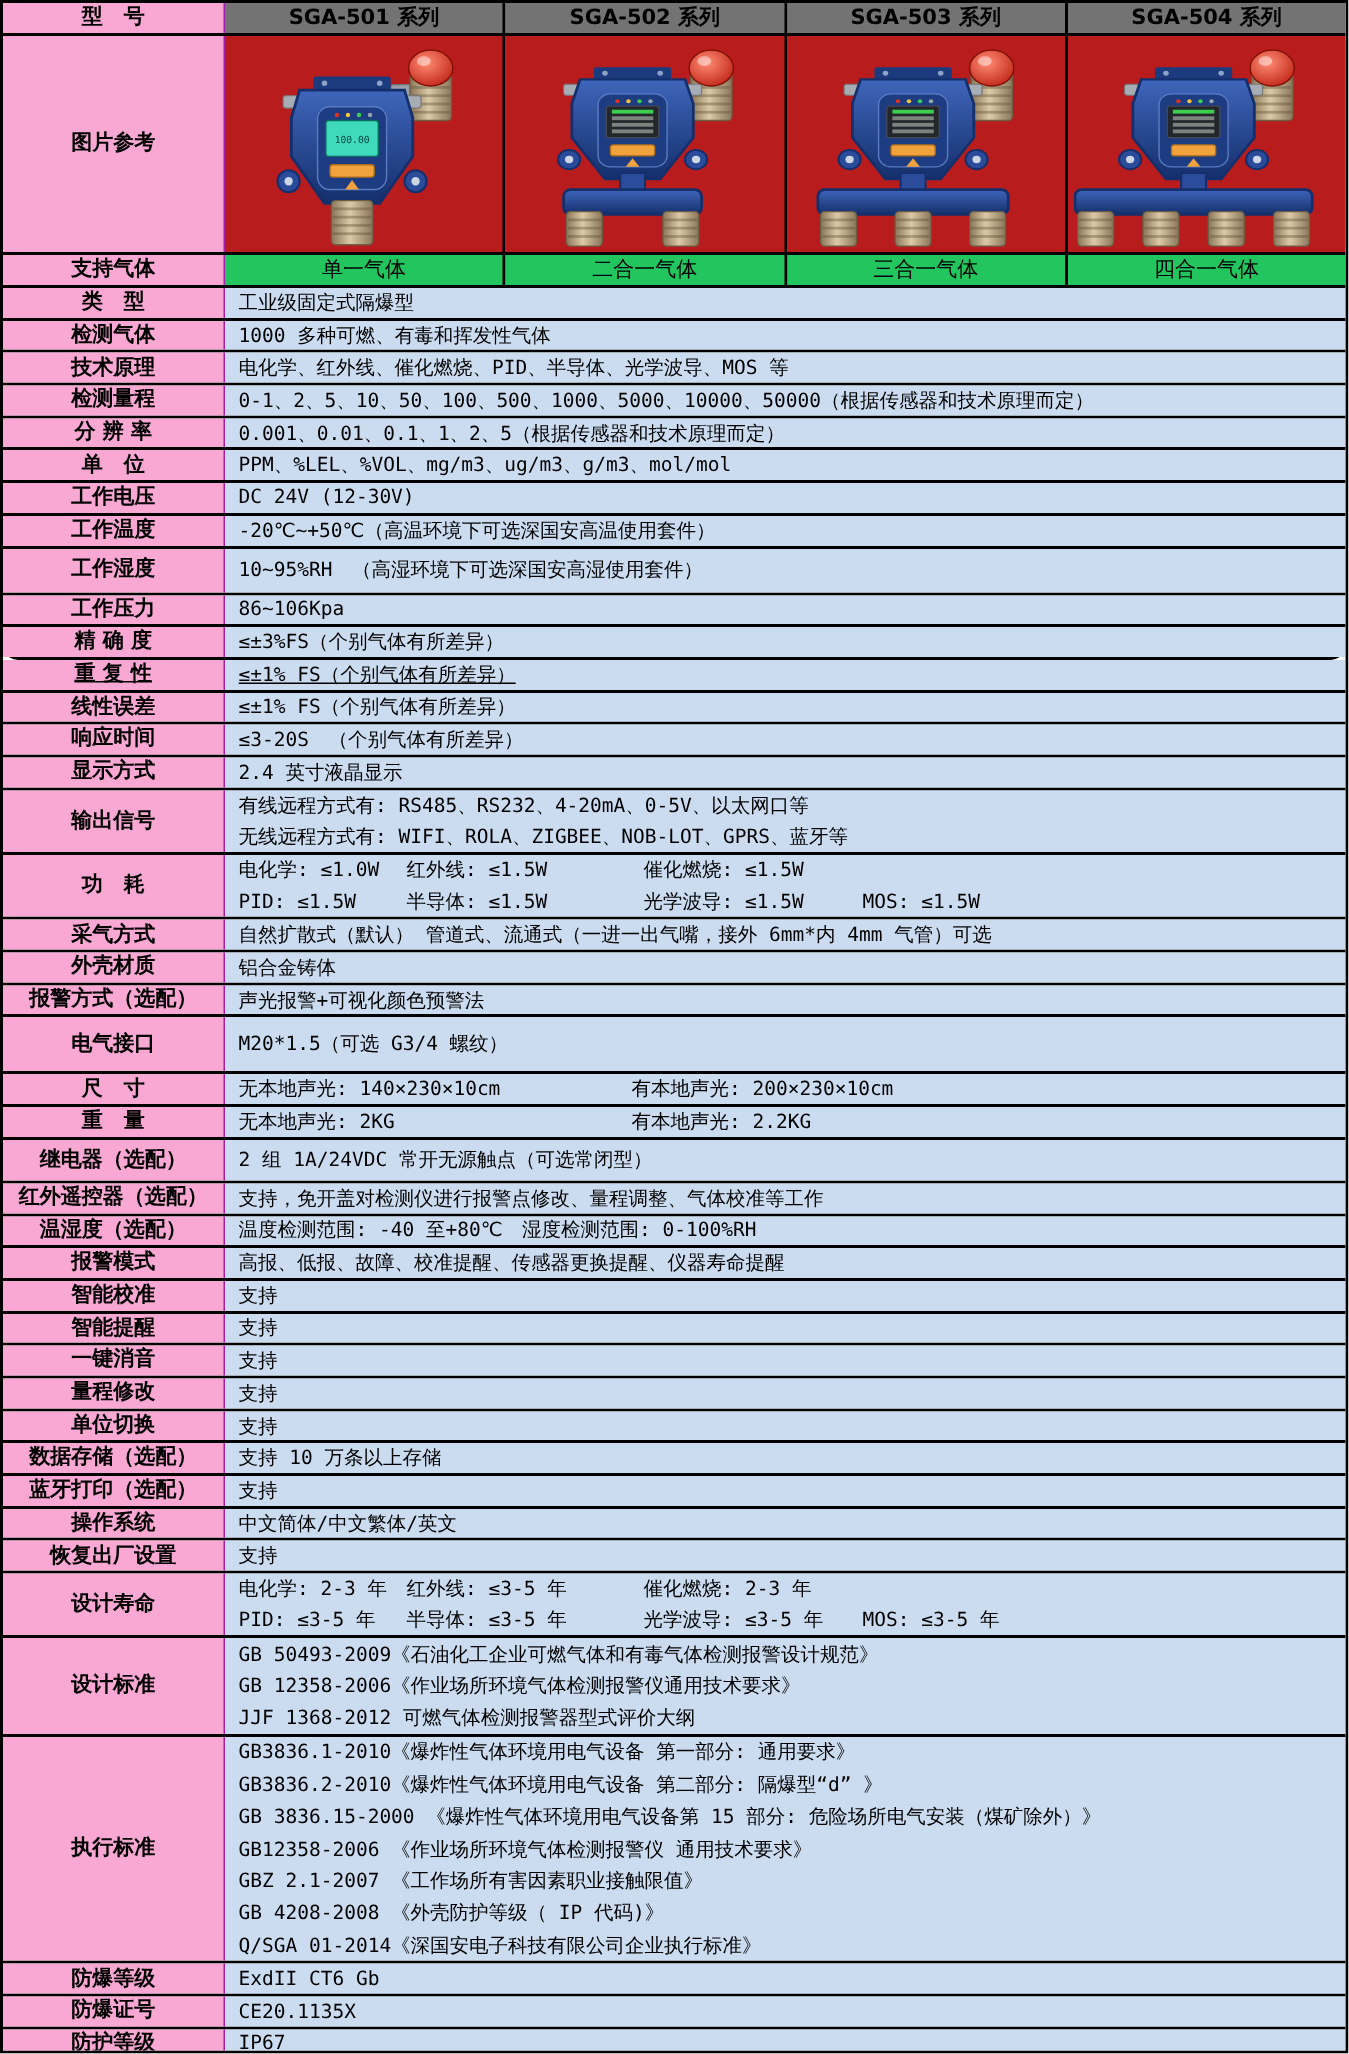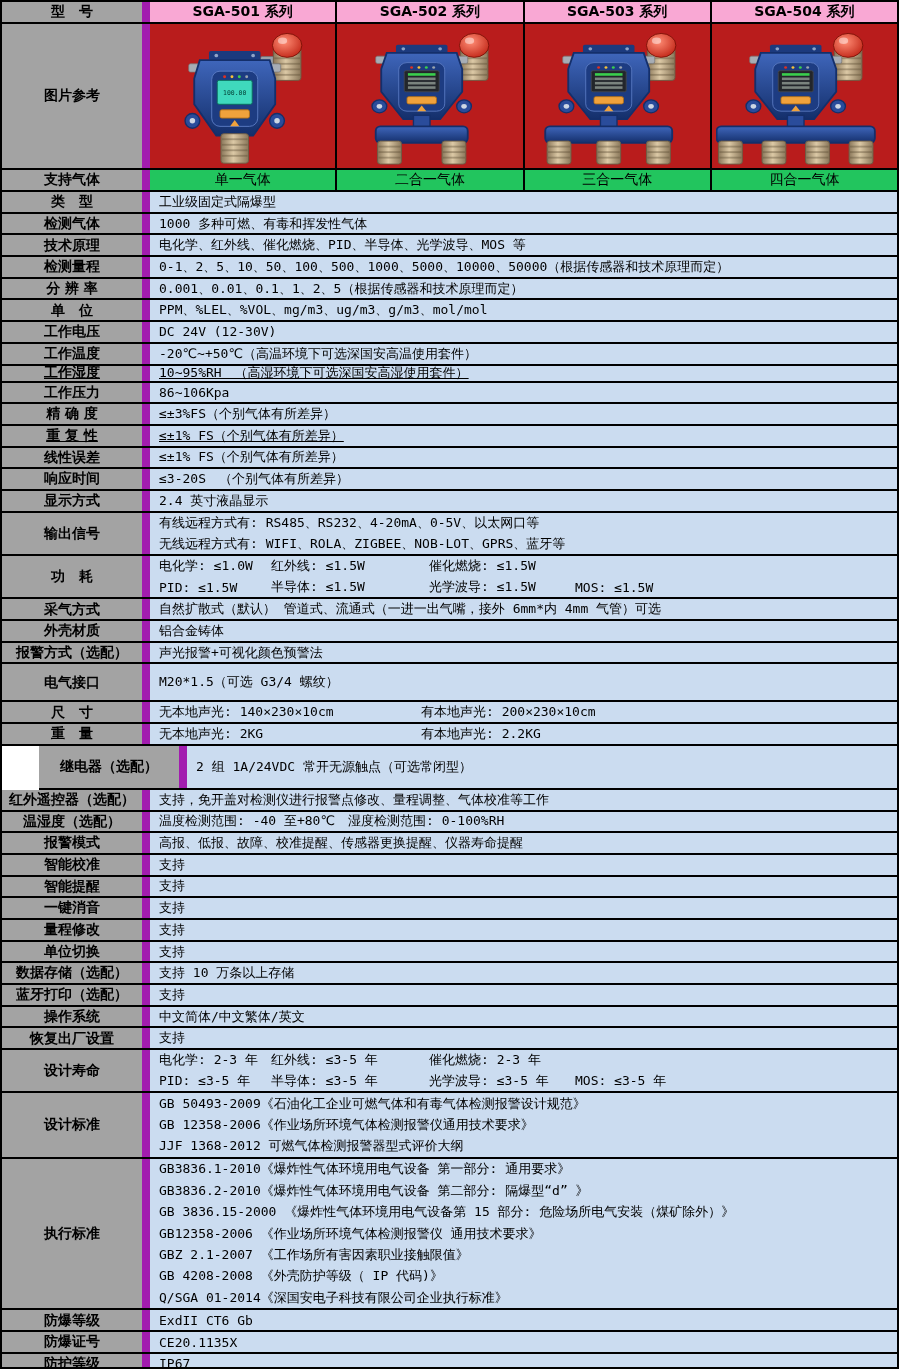--- a/index.html
+++ b/index.html
@@ -5,21 +5,21 @@
   html,body{margin:0;padding:0;background:#ffffff;}
   .sheet{
     width:899px;height:1369px;box-sizing:border-box;
     border:2px solid #000;background:#fff;
     font-family:"DejaVu Sans","Liberation Sans",sans-serif;
     color:#000;overflow:hidden;
   }
   .row{display:flex;box-sizing:border-box;border-bottom:2px solid #000;}
   .label-cell{
     flex:0 0 148px;width:148px;box-sizing:border-box;
-    background:#a3a3a3;border-right:8px solid #a21caf;
+    background:#f9a8d4;border-right:1px solid #a21caf;
     display:flex;align-items:center;justify-content:center;
     font-weight:bold;font-size:14px;line-height:1.1;text-align:center;
     padding:0 2px;white-space:nowrap;overflow:hidden;
   }
   .content-cell{
     flex:1;box-sizing:border-box;background:#cbdcf0;
     display:flex;flex-direction:column;justify-content:center;
     padding-left:9px;font-size:13px;
     font-family:"DejaVu Sans Mono","DejaVu Sans",sans-serif;
     overflow:hidden;
@@ -30,21 +30,21 @@
   .seg-b{width:158px;}
   .seg-c{width:146px;}
   .seg-wide{width:262px;}
   .cols{flex:1;display:flex;box-sizing:border-box;}
   .col{
     flex:1;box-sizing:border-box;border-right:2px solid #000;
     display:flex;align-items:center;justify-content:center;overflow:hidden;
   }
   .col:last-child{border-right:none;}
   .header-row{height:22px;}
-  .header-row .col{background:#f9a8d4;font-weight:bold;font-size:14px;}
+  .header-row .col{background:#737373;font-weight:bold;font-size:14px;}
   .images-row{height:146px;}
   .images-row .col{background:#b91c1c;}
   .support-row{height:22px;}
   .support-row .col{background:#22c55e;font-size:14px;font-family:"DejaVu Sans Mono","DejaVu Sans",sans-serif;}
 </style>
 </head>
 <body>
 
 <div class="sheet">
 
@@ -368,33 +368,33 @@
         <div class="content-cell">
           <div class="line">DC 24V (12-30V)</div>
         </div>
       </div>
       <div class="row" style="height: 21.7px;">
         <div class="label-cell">工作温度</div>
         <div class="content-cell">
           <div class="line">-20℃~+50℃（高温环境下可选深国安高温使用套件）</div>
         </div>
       </div>
-      <div class="row" style="height: 17px; text-decoration: underline;">
+      <div class="row" style="height: 31px;">
         <div class="label-cell">工作湿度</div>
         <div class="content-cell">
           <div class="line">10~95%RH　（高湿环境下可选深国安高湿使用套件）</div>
         </div>
       </div>
       <div class="row" style="height: 21.7px;">
         <div class="label-cell">工作压力</div>
         <div class="content-cell">
           <div class="line">86~106Kpa</div>
         </div>
       </div>
-      <div class="row" style="height: 21.7px;">
+      <div class="row" style="height: 21.7px; border-radius: 10px;">
         <div class="label-cell">精 确 度</div>
         <div class="content-cell">
           <div class="line">≤±3%FS（个别气体有所差异）</div>
         </div>
       </div>
       <div class="row" style="height: 21.7px; text-decoration: underline;">
         <div class="label-cell">重 复 性</div>
         <div class="content-cell">
           <div class="line">≤±1% FS（个别气体有所差异）</div>
         </div>
@@ -475,21 +475,21 @@
       </div>
       <div class="row" style="height: 21.7px;">
         <div class="label-cell">重　量</div>
         <div class="content-cell">
           <div class="line">
             <span class="seg seg-wide">无本地声光: 2KG</span>
             <span class="seg ">有本地声光: 2.2KG</span>
           </div>
         </div>
       </div>
-      <div class="row" style="height: 44px; margin-left: 37px;">
+      <div class="row" style="height: 29px;">
         <div class="label-cell">继电器（选配）</div>
         <div class="content-cell">
           <div class="line">2 组 1A/24VDC 常开无源触点（可选常闭型）</div>
         </div>
       </div>
       <div class="row" style="height: 21.7px;">
         <div class="label-cell">红外遥控器（选配）</div>
         <div class="content-cell">
           <div class="line">支持，免开盖对检测仪进行报警点修改、量程调整、气体校准等工作</div>
         </div>

